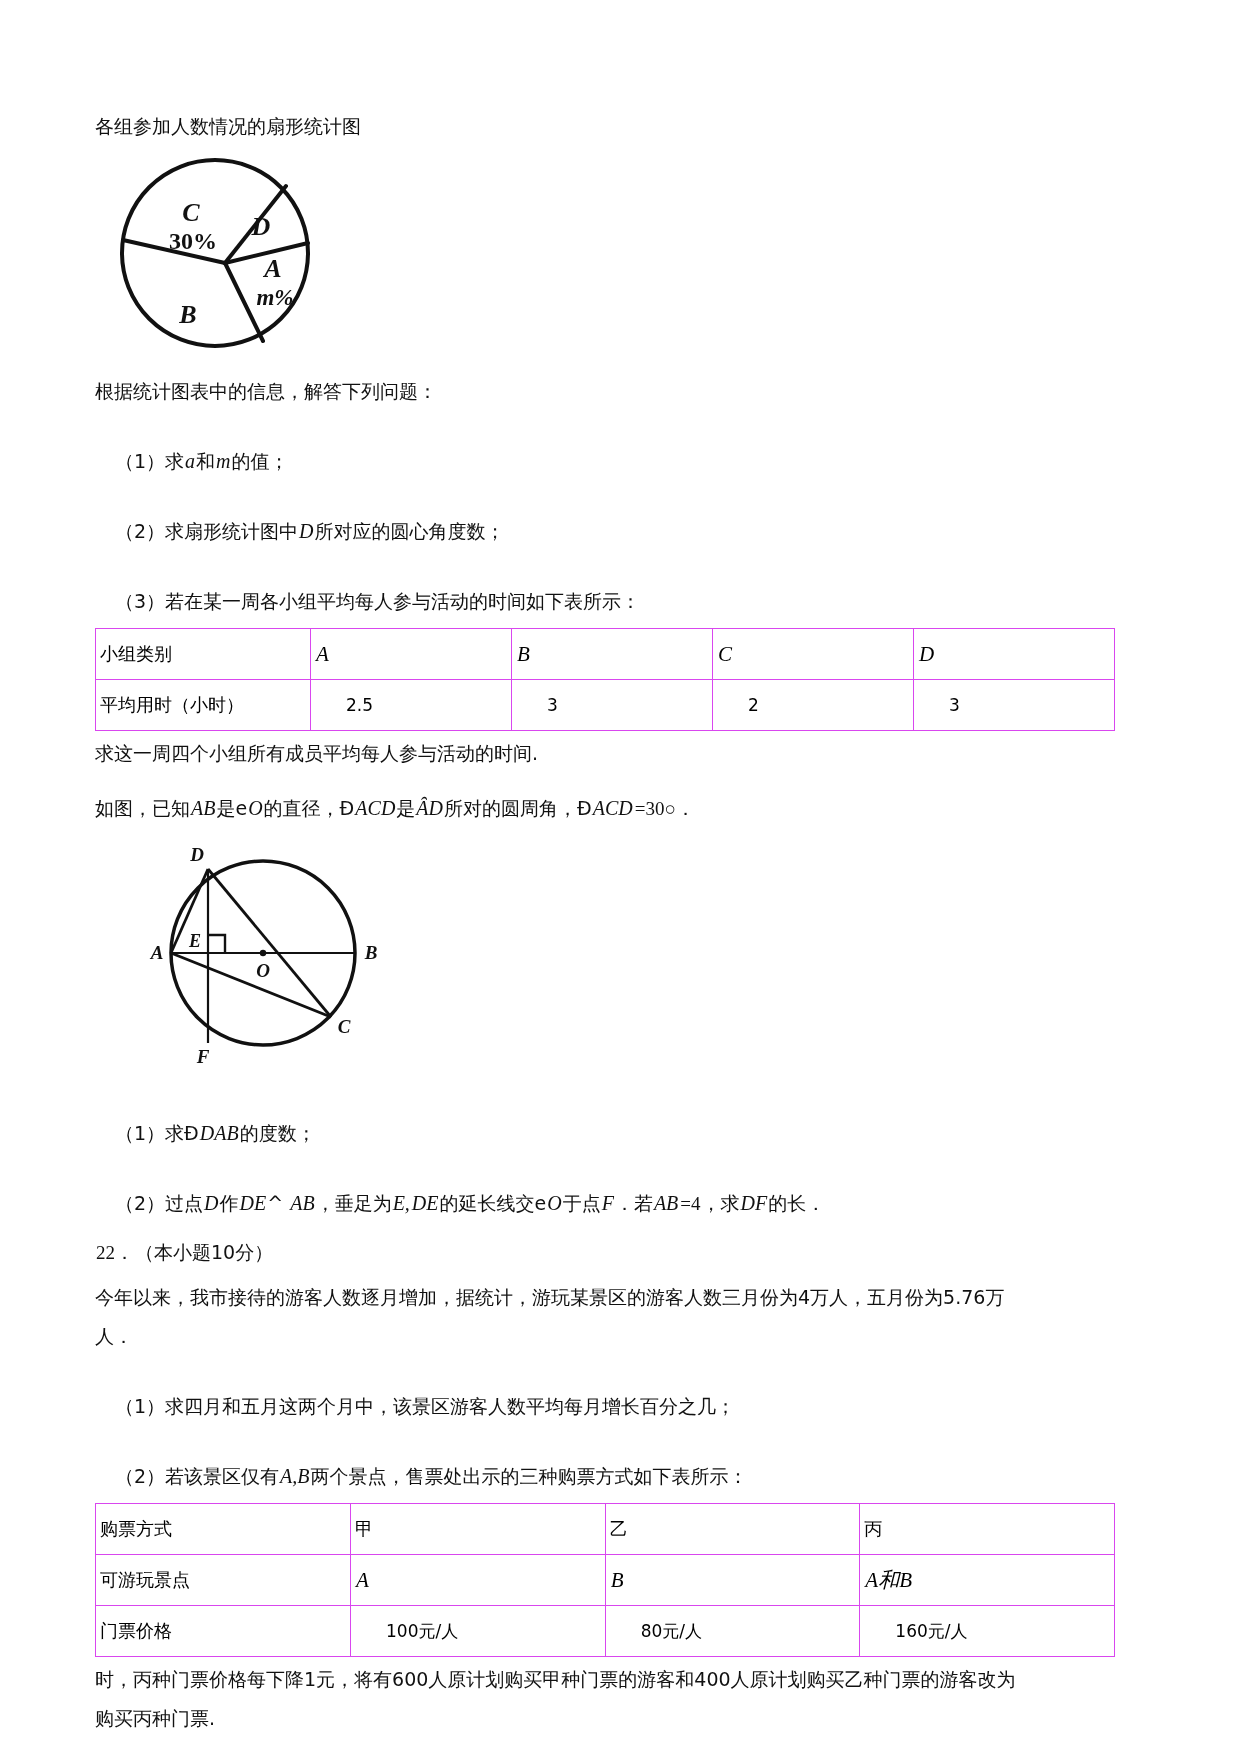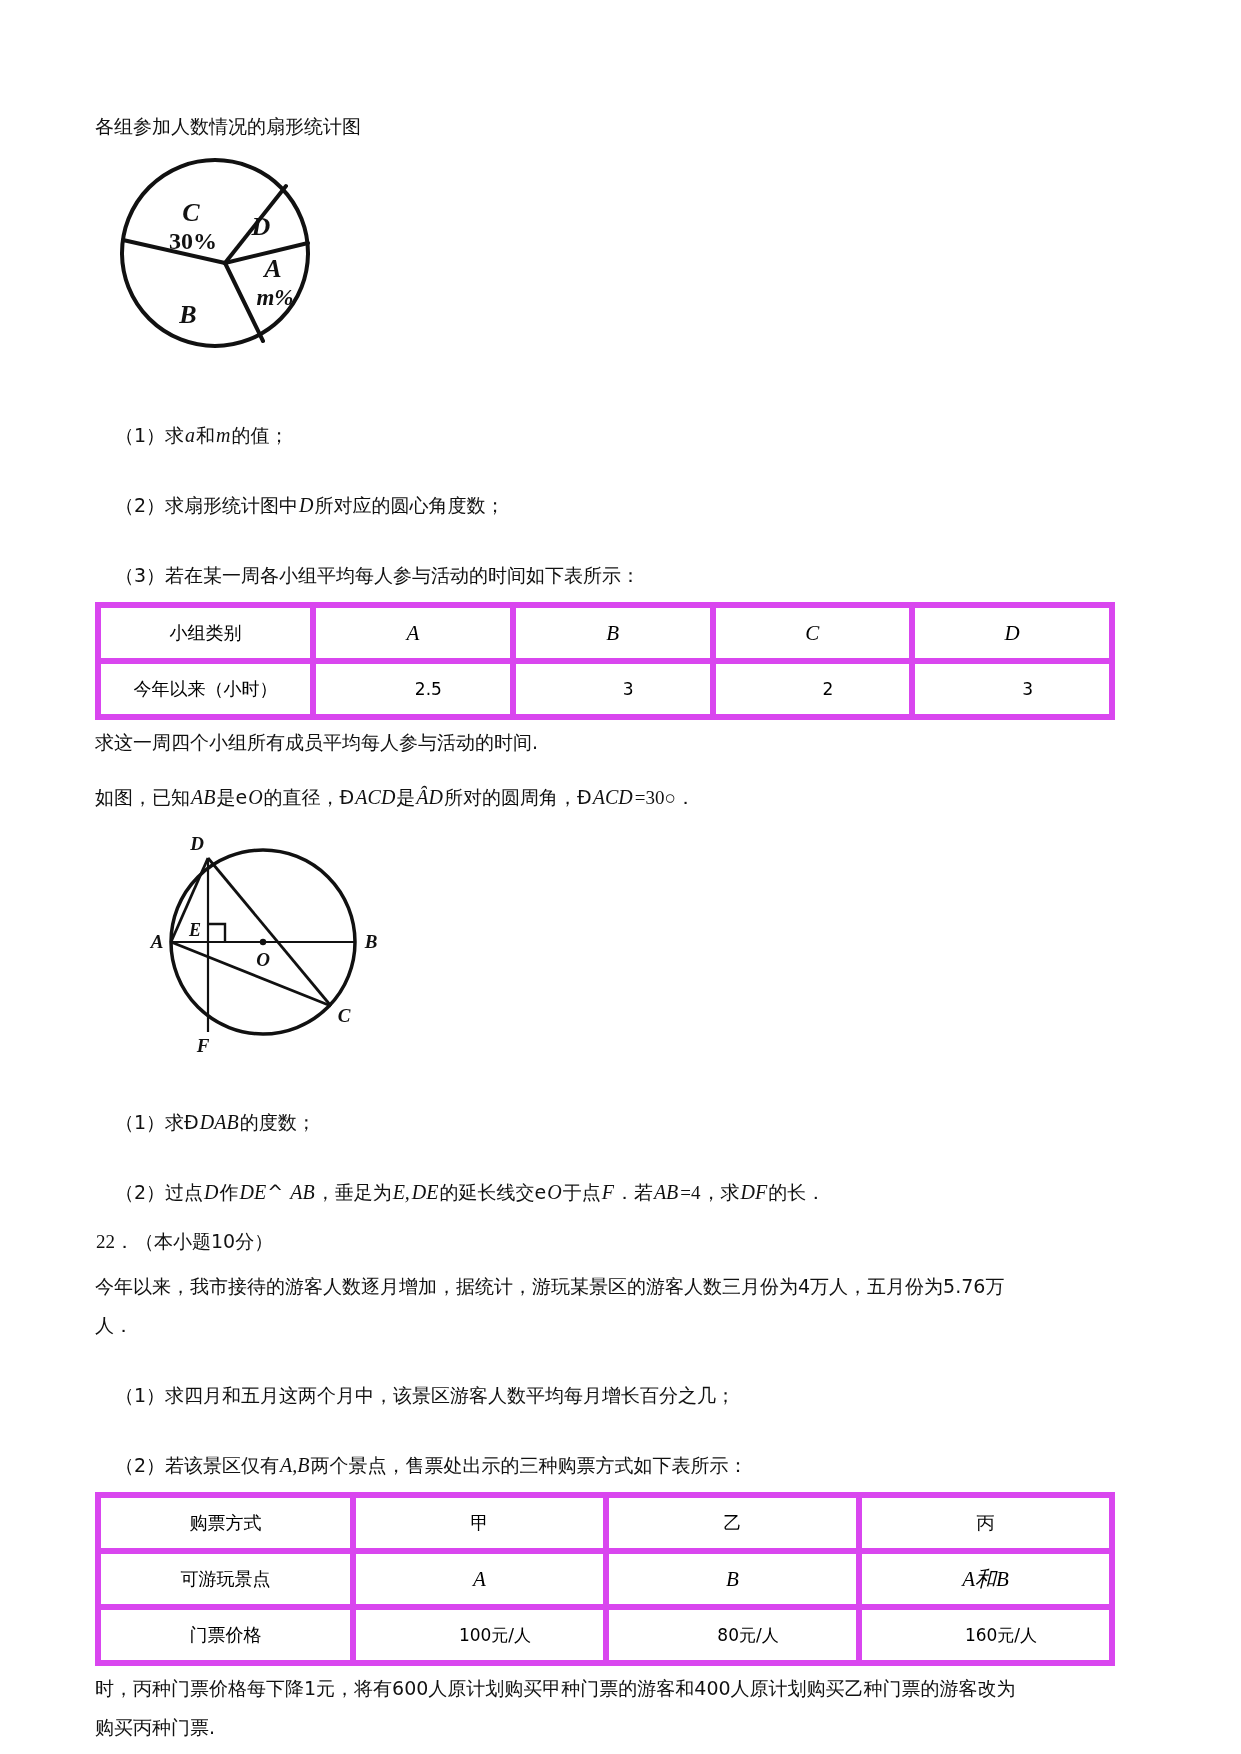--- a/index.html
+++ b/index.html
@@ -73,23 +73,23 @@
   }
 
   
   table.exam {
     border-collapse: collapse;
     width: 1020px;
     margin: 6px 0 10px 0;
     table-layout: fixed;
   }
   table.exam td {
-    border: 6px solid #d946ef;
+    border: 1px solid #d946ef;
     height: 46px;
-    text-align: center;
+    text-align: left;
     vertical-align: middle;
     font-family: "DejaVu Sans", "Liberation Sans", sans-serif;
     font-size: 18px;
     padding: 2px 4px;
   }
   table.exam td.hdr-label {
     font-size: 18px;
   }
   table.exam td .mi { font-size: 21px; }
   table.exam td.small { font-size: 17px; padding-left: 35px; }
@@ -132,20 +132,21 @@
 
       <text x="170" y="124" font-family="Liberation Serif, serif" font-style="italic" font-weight="bold" font-size="26" fill="#111" text-anchor="middle">A</text>
       <text x="172" y="152" font-family="Liberation Serif, serif" font-style="italic" font-weight="bold" font-size="23" fill="#111" text-anchor="middle">m%</text>
 
       <text x="85" y="170" font-family="Liberation Serif, serif" font-style="italic" font-weight="bold" font-size="26" fill="#111" text-anchor="middle">B</text>
     </svg>
   </div>
 
   <div class="spacer-18"></div>
 
+  <div class="para">根据统计图表中的信息，解答下列问题：</div>
 
   <div class="para indent">
     <span>（1）</span><span>求</span><span class="mi">a</span><span>和</span><span class="mi">m</span><span>的值；</span>
   </div>
 
   <div class="para indent">
     <span>（2）</span><span>求扇形统计图中</span><span class="mi">D</span><span>所对应的圆心角度数；</span>
   </div>
 
   <div class="para indent">
@@ -162,21 +163,21 @@
         </colgroup>
     <tbody>
       <tr>
         <td class="hdr-label">小组类别</td>
         <td><span class="mi">A</span></td>
         <td><span class="mi">B</span></td>
         <td><span class="mi">C</span></td>
         <td><span class="mi">D</span></td>
       </tr>
       <tr>
-        <td class="hdr-label">今年以来（小时）</td>
+        <td class="hdr-label">平均用时（小时）</td>
         <td class="small">2.5</td>
         <td class="small">3</td>
         <td class="small">2</td>
         <td class="small">3</td>
       </tr>
     </tbody>
   </table>
 
   <div class="para">求这一周四个小组所有成员平均每人参与活动的时间.</div>
 

